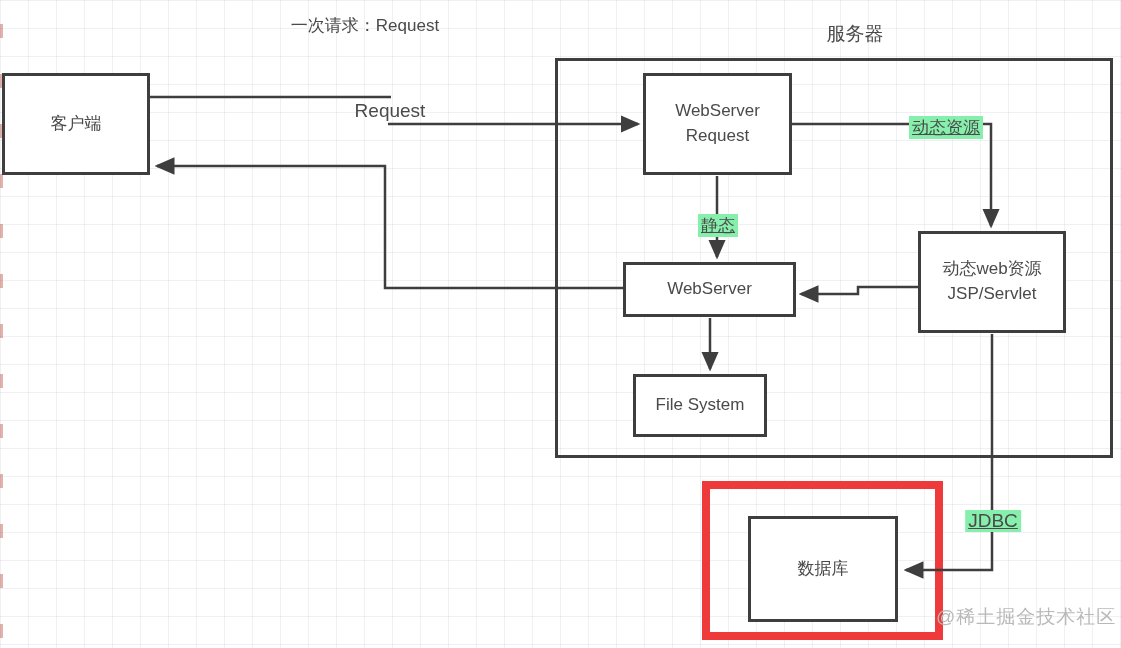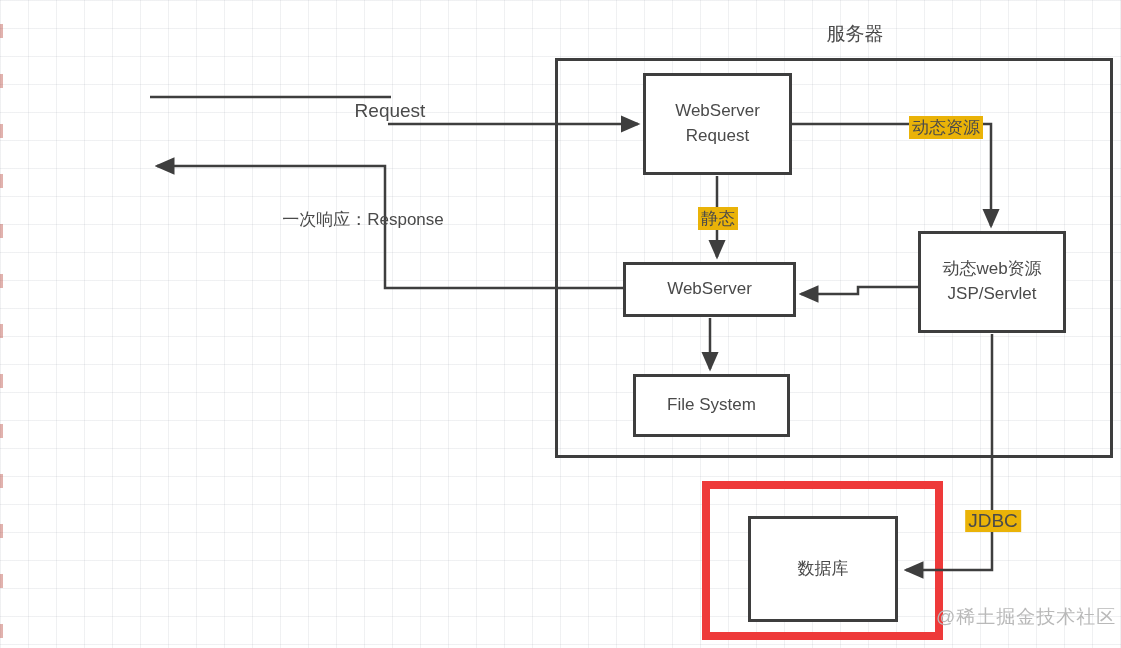--- a/index.html
+++ b/index.html
@@ -66,21 +66,21 @@
     stroke-width:2.5;
   }
   .lbl{
     position:absolute;
     font-size:17px;
     white-space:nowrap;
     color:var(--text);
     z-index:5;
   }
   .lbl.center{transform:translateX(-50%);}
-  .lbl.onwire{background:#eab308;padding:0 3px;}
+  .lbl.onwire{background:#86efac;padding:0 3px;text-decoration:underline;}
   .lbl.big{font-size:19px;}
   .watermark{
     position:absolute;
     font-size:19px;
     color:var(--watermark);
     white-space:nowrap;
     z-index:6;
     letter-spacing:1px;
   }
 </style>
@@ -104,50 +104,53 @@
     <path d="M150,97 H391"></path>
     <path d="M388,124 H638" marker-end="url(#arrow)"></path>
     <path d="M623,288 H385 V166 H157" marker-end="url(#arrow)"></path>
     <path d="M717,176 V257" marker-end="url(#arrow)"></path>
     <path d="M792,124 L991,124 L991,226" marker-end="url(#arrow)"></path>
     <path d="M918,287 L858,287 L858,294 L801,294" marker-end="url(#arrow)"></path>
     <path d="M710,318 V369" marker-end="url(#arrow)"></path>
     <path d="M992,334 V570 H906" marker-end="url(#arrow)"></path>
   </svg>
 
+  <div class="node" style="left:2px;top:73px;width:148px;height:102px;">
+    <span>客户端</span>
+  </div>
 
   <div class="node" style="left:643px;top:73px;width:149px;height:102px;">
     <span>WebServer</span>
     <span>Request</span>
   </div>
 
   <div class="node" style="left:623px;top:262px;width:173px;height:55px;">
     <span>WebServer</span>
   </div>
 
-  <div class="node" style="left:633px;top:374px;width:157px;height:63px;">
+  <div class="node" style="left:633px;top:374px;width:134px;height:63px;">
     <span>File System</span>
   </div>
 
   <div class="node" style="left:918px;top:231px;width:148px;height:102px;">
     <span>动态web资源</span>
     <span>JSP/Servlet</span>
   </div>
 
   <div class="node" style="left:748px;top:516px;width:150px;height:106px;">
     <span>数据库</span>
   </div>
 
+  <div class="lbl center" style="left:365px;top:14px;">一次请求：Request</div>
 
   <div class="lbl center big" style="left:855px;top:21px;">服务器</div>
 
   <div class="lbl center big" style="left:390px;top:100px;">Request</div>
 
-  <div class="lbl center" style="left:363px;top:208px;">一次响应：Response</div>
 
-  <div class="lbl center onwire" style="left:718px;top:207px;">静态</div>
+  <div class="lbl center onwire" style="left:718px;top:214px;">静态</div>
 
   <div class="lbl center onwire" style="left:946px;top:116px;">动态资源</div>
 
   <div class="lbl center onwire big" style="left:993px;top:510px;">JDBC</div>
 
   <div class="watermark" style="left:936px;top:604px;">@稀土掘金技术社区</div>
 </div>
 
 </body></html>

